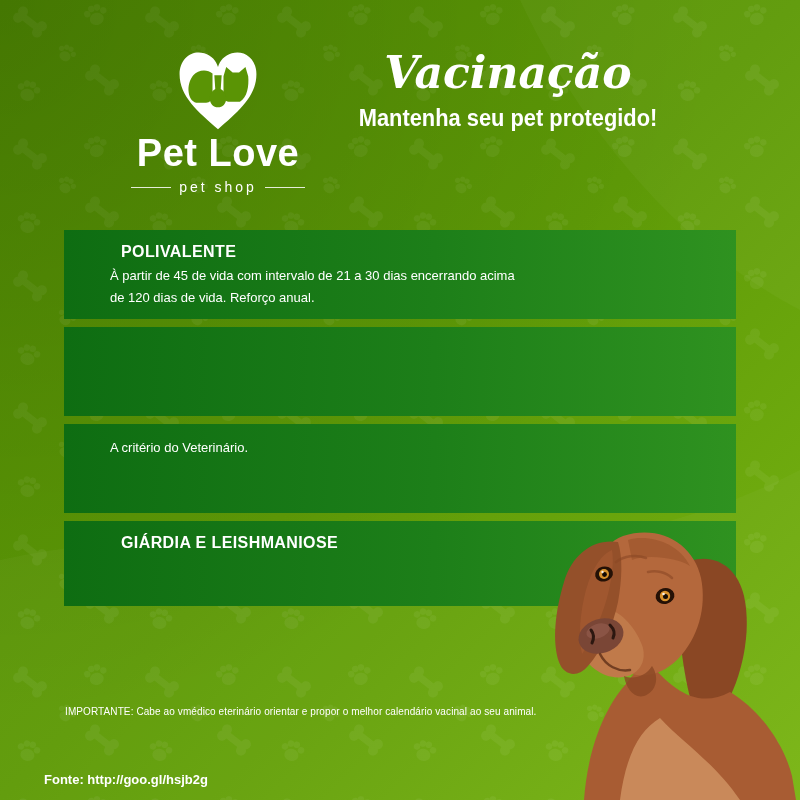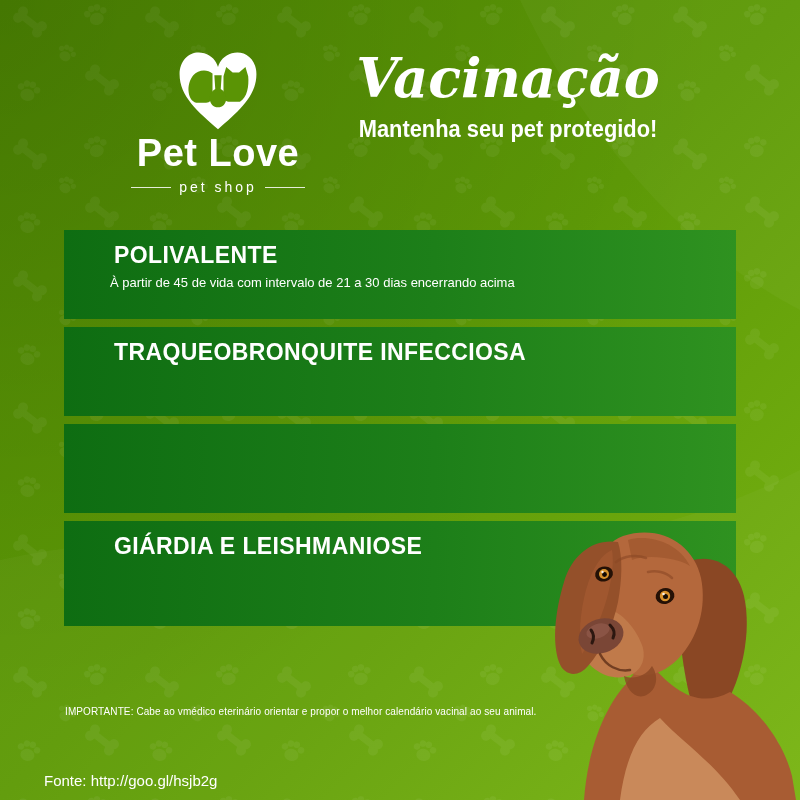--- a/index.html
+++ b/index.html
@@ -13,38 +13,38 @@
   .logo{position:absolute;left:118px;top:46px;width:200px;text-align:center;z-index:2;}
   .logo svg{display:block;margin:0 auto;}
   .brand-name{font-size:38px;font-weight:bold;letter-spacing:.5px;margin-top:2px;line-height:1;}
   .brand-tagline{display:flex;align-items:center;justify-content:center;gap:8px;margin-top:7px;}
   .brand-tagline .tagline-text{font-size:14px;letter-spacing:3px;font-weight:400;text-align:center;}
   .tag-rule{width:40px;height:1px;background:#fff;opacity:.85;}
   
   .title-block{position:absolute;left:336px;top:50px;width:344px;text-align:center;z-index:2;}
   .main-title{
     font-family:"DejaVu Serif",serif;font-style:italic;font-weight:bold;
-    font-size:54px;line-height:1.05;margin:0;white-space:nowrap;
+    font-size:44px;line-height:1.05;margin:0;white-space:nowrap;
   }
   .subtitle{font-size:23px;font-weight:bold;margin-top:9px;transform:scaleX(.95);}
   
   .cards{position:absolute;left:64px;top:230px;width:672px;z-index:3;}
   .card{
     height:89px;margin-bottom:8px;box-sizing:border-box;
     padding:13px 18px 0 46px;
     background:linear-gradient(92deg,
       var(--card-gradient-left,#0e6d12) 0%, #1d7f19 55%,
       var(--card-gradient-right,#2f9220) 100%);
   }
-  .card:last-child{height:105px;}
-  .card-title{font-size:23px;font-weight:bold;letter-spacing:.4px;margin:0 0 4px 4px;line-height:1.1;}
+  .card:last-child{height:85px;}
+  .card-title{font-size:16px;font-weight:bold;letter-spacing:.4px;margin:0 0 4px 11px;line-height:1.1;}
   .card-line{font-size:13px;line-height:22px;font-weight:400;}
   
   .important{position:absolute;left:65px;top:706px;font-size:10px;z-index:3;letter-spacing:.1px;}
-  .source{position:absolute;left:44px;top:772px;font-size:15px;z-index:3;}
+  .source{position:absolute;left:44px;top:772px;font-size:13px;z-index:3;font-weight:bold;}
   
   .dog{position:absolute;right:0;bottom:0;z-index:5;}
 </style>
 </head>
 <body>
 
 <div class="poster">
 
   <svg class="bg" width="800" height="800" viewBox="0 0 800 800" aria-hidden="true">
     <defs>
@@ -113,31 +113,32 @@
   <div class="title-block">
     <h1 class="main-title">Vacinação</h1>
     <div class="subtitle">Mantenha seu pet protegido!</div>
   </div>
 
   <div class="cards">
     <section class="card">
       <h2 class="card-title">POLIVALENTE</h2>
       <div class="card-body">
           <div class="card-line">À partir de 45 de vida com intervalo de 21 a 30 dias encerrando acima</div>
+          <div class="card-line">de 120 dias de vida. Reforço anual.</div>
         </div>
     </section>
 
     <section class="card">
-      <h2 class="card-title">TRAQUEOBRONQUITE INFECCIOSA</h2>
       <div class="card-body">
         </div>
     </section>
 
     <section class="card">
       <div class="card-body">
+          <div class="card-line">A critério do Veterinário.</div>
         </div>
     </section>
 
 
     <section class="card">
       <h2 class="card-title">GIÁRDIA E LEISHMANIOSE</h2>
     </section>
   </div>
 
   <div class="important">IMPORTANTE: Cabe ao vmédico eterinário orientar e propor o melhor calendário vacinal ao seu animal.</div>

